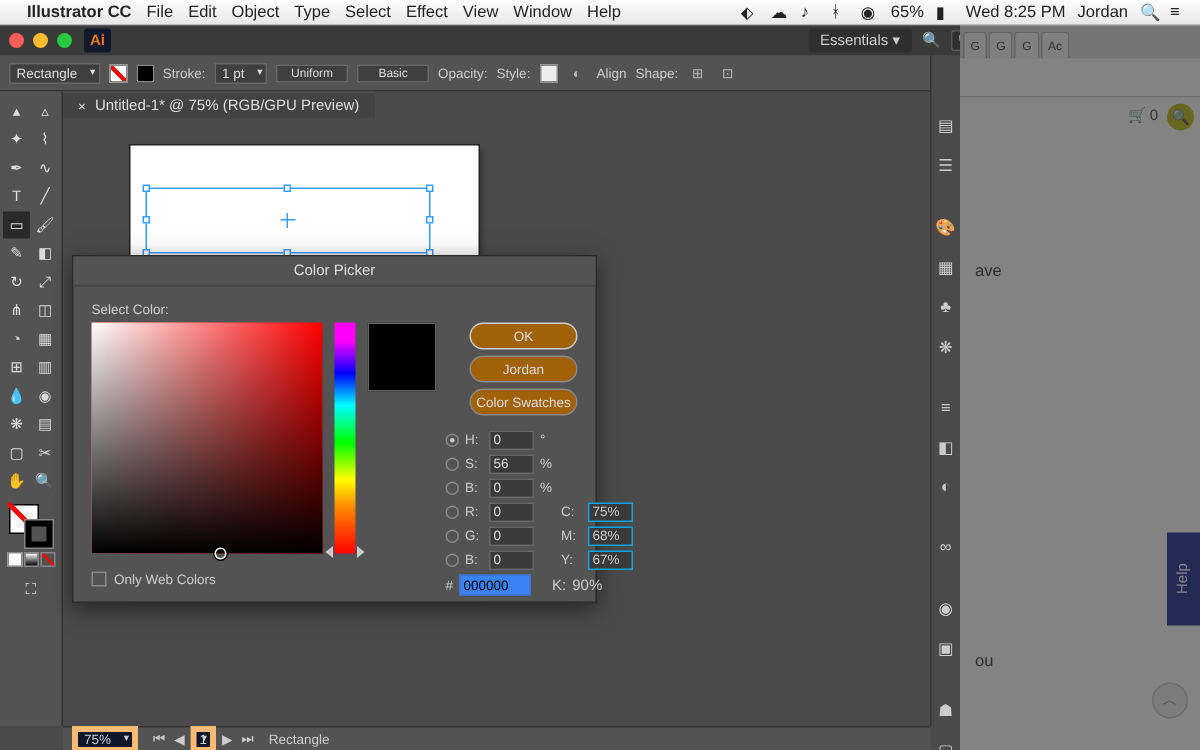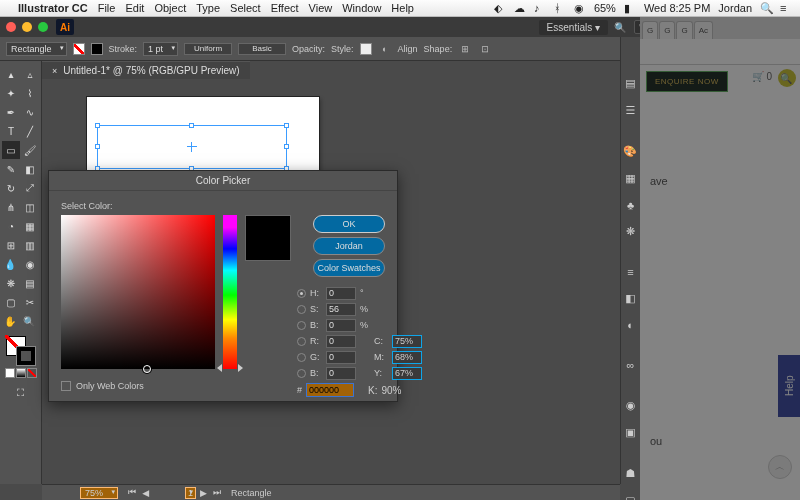--- a/index.html
+++ b/index.html
@@ -78,21 +78,21 @@
   .browser .page { background:#fff; height: calc(100% - 48px); position:relative; color:#444; }
   .enquire { position:absolute; top:6px; left:6px; background:#0a1a10; color:#d5b24a; font-size:8px; padding:5px 8px; border:1px solid #5a5; letter-spacing:.5px;}
   .cart { position:absolute; top:6px; right:28px; color:#555; font-size:10px; display:flex; align-items:center; gap:2px;}
   .mag { position:absolute; top:4px; right:4px; width:18px; height:18px; border-radius:50%; background:#c6bf22; display:flex;align-items:center;justify-content:center;}
   .help { position:absolute; right:0; top:290px; width:22px; height:62px; background:#2b3b9c; color:#fff; writing-mode:vertical-rl; transform:rotate(180deg); display:flex;align-items:center;justify-content:center; font-size:10px;}
   .scrolltop { position:absolute; right:8px; top:390px; width:24px;height:24px; border-radius:50%; background:#eee; border:1px solid #ccc; display:flex;align-items:center;justify-content:center; font-size:10px; color:#888;}
   .dim { position:absolute; inset:0; background:rgba(30,30,30,.55); }
 
   
   .status { position: absolute; bottom: 0; left: 42px; right: 180px; height: 16px; background: #535353; border-top: 1px solid #333; display:flex; align-items:center; padding:0 6px; gap:8px; font-size:9px; color:#ccc;}
-  .status .dd { background:#a16207; border:1px solid #fdba74; padding:0 14px 0 4px; position:relative;margin-left:32px;}
+  .status .dd { background:#0f172a; border:4px solid #fdba74; padding:0 14px 0 4px; position:relative;}
   .status .dd::after{content:"▾";position:absolute;right:2px;font-size:7px;}
   .status .nav { display:flex; align-items:center; gap:2px;}
   .status .nav span{padding:0 2px;}
 
   
   .picker { position: absolute; top: 170px; left: 48px; width: 350px; background: #535353; border: 1px solid #2a2a2a; box-shadow: 0 4px 14px rgba(0,0,0,.5); }
   .picker .titlebar { height: 20px; background: #535353; border-bottom: 1px solid #444; display:flex; align-items:center; justify-content:center; font-size:10px; color:#ddd;}
   .picker .body { padding: 10px 12px 12px; }
   .picker .label { font-size:9px; color:#ccc; margin-bottom:4px; display:block;}
   .picker .row { display:flex; gap:8px; }
@@ -100,35 +100,35 @@
   .grad-box .white { position:absolute; inset:0; background: linear-gradient(to right, #fff, rgba(255,255,255,0)); }
   .grad-box .black { position:absolute; inset:0; background: linear-gradient(to top, #000, rgba(0,0,0,0)); }
   .grad-box .cursor { position:absolute; width:8px;height:8px; border:1px solid #fff; border-radius:50%; left:82px; bottom:-4px; box-shadow:0 0 0 1px #000;}
   .hue { width: 14px; height: 154px; background: linear-gradient(to bottom, #f0f 0%, #f0f 8%, #00f 22%, #0ff 36%, #0f0 52%, #ff0 68%, #f80 80%, #f00 100%); position:relative;}
   .hue .arrow-l,.hue .arrow-r{position:absolute; bottom:-3px; width:0;height:0;border-top:4px solid transparent;border-bottom:4px solid transparent;}
   .hue .arrow-l{left:-6px;border-right:5px solid #ccc;}
   .hue .arrow-r{right:-6px;border-left:5px solid #ccc;}
   .preview-col { display:flex; flex-direction:column; gap:6px; width:50px;}
   .preview { width:46px; height:46px; background:#000; border:1px solid #666;}
   .btns { display:flex; flex-direction:column; gap:4px; margin-left:auto;}
-  .pbtn { width: 72px; height:18px; border:1px solid #888; border-radius:9px; background:#0369a1; color:#ddd; font-size:9px; display:flex;align-items:center;justify-content:center;}
+  .pbtn { width: 72px; height:18px; border:1px solid #888; border-radius:9px; background:#a16207; color:#ddd; font-size:9px; display:flex;align-items:center;justify-content:center;}
   .pbtn.primary { border-color:#ccc; }
   
   .fields-wrap { position:absolute; left: 248px; top: 94px; width: 140px; }
   .fld-row { display:flex; align-items:center; gap:4px; height:16px; font-size:9px;}
   .fld-row .radio { width:9px;height:9px;border:1px solid #888;border-radius:50%; display:inline-block; position:relative;}
   .fld-row .radio.on::after{content:"";position:absolute;inset:2px;background:#ccc;border-radius:50%;}
   .fld-row .k { width:12px; text-align:left;}
   .fld-row .v { width:30px; height:13px; background:#3a3a3a; border:1px solid #666; color:#ddd; font-size:9px; padding:0 2px; display:flex;align-items:center;}
   .fld-row .u { width:10px;}
   .fld-row .ck { width:14px;}
   .fld-row .cv { width:30px; height:13px; background:#3a3a3a; border:1px solid #0ea5e9; padding:0 2px;display:flex;align-items:center;}
   .hex-row { display:flex; align-items:center; gap:4px; margin-top:2px;}
   .hex-row .hash{font-size:9px;}
-  .hex-row .hx { width:48px; height:14px; background:#a16207; color:#000; border:1px solid #3b73d1; font-size:9px; padding:0 2px; display:flex;align-items:center;}
+  .hex-row .hx { width:48px; height:14px; background:#3b82f6; color:#000; border:1px solid #3b73d1; font-size:9px; padding:0 2px; display:flex;align-items:center;}
   .only-web { position:absolute; left:12px; bottom:10px; display:flex; align-items:center; gap:5px; font-size:9px;}
   .only-web .cb { width:10px;height:10px;border:1px solid #888;}
 
 </style>
 </head>
 <body>
 
 <div class="mac-menu">
   <span class="apple"></span>
   <span class="app-name">Illustrator CC</span>
@@ -285,21 +285,20 @@
 
 <div class="browser">
   <div class="btabs">
     <div class="btab">G</div>
     <div class="btab">G</div>
     <div class="btab">G</div>
     <div class="btab">Ac</div>
   </div>
   <div class="bbar"></div>
   <div class="page">
-    <div class="enquire">ENQUIRE NOW</div>
     <div class="cart">🛒<span>0</span></div>
     <div class="mag">🔍</div>
     <div style="position:absolute;top:110px;left:10px;font-size:11px;">ave</div>
     <div style="position:absolute;top:370px;left:10px;font-size:11px;">ou</div>
     <div class="help">Help</div>
     <div class="scrolltop">︿</div>
   </div>
   <div class="dim"></div>
 </div>
 

